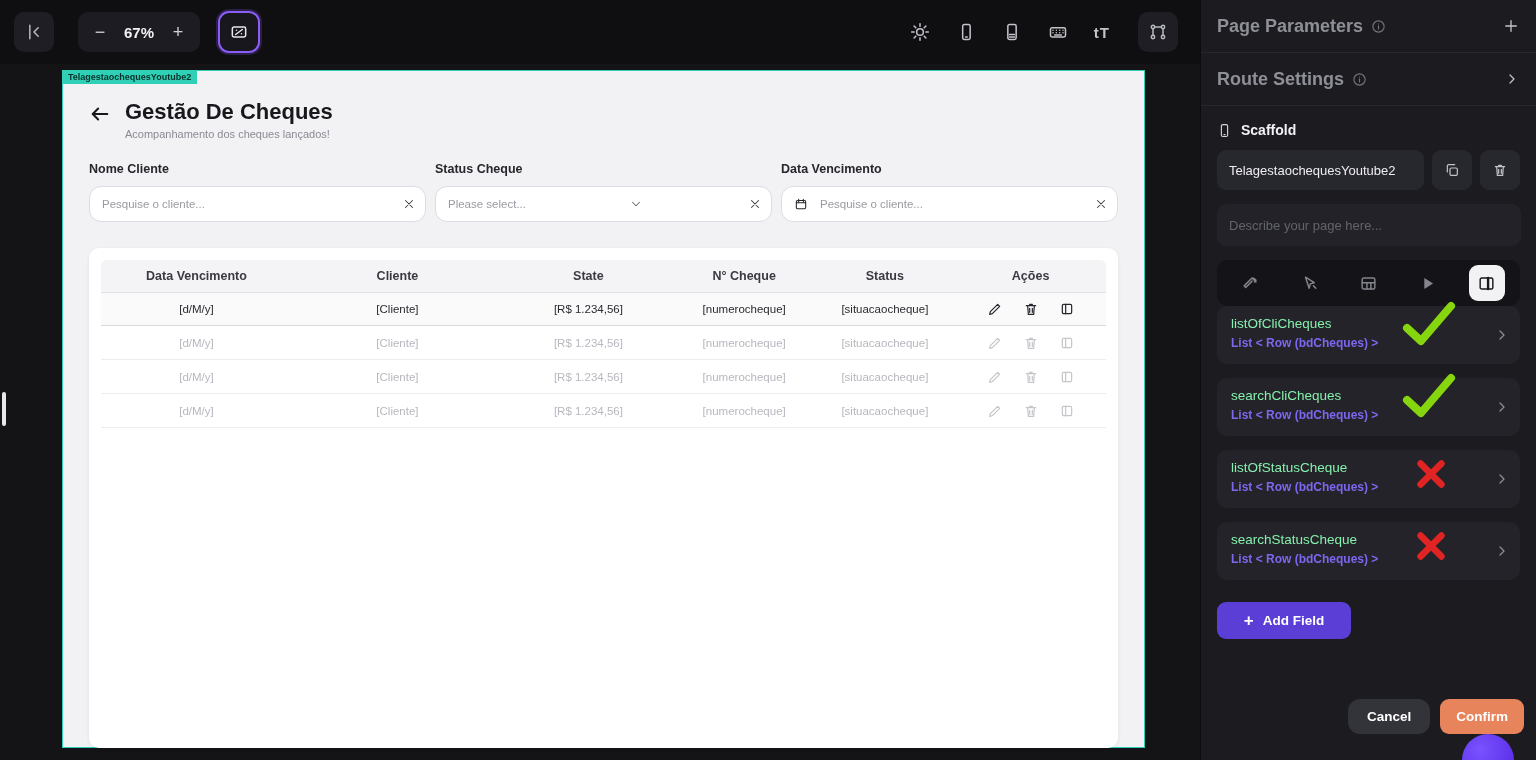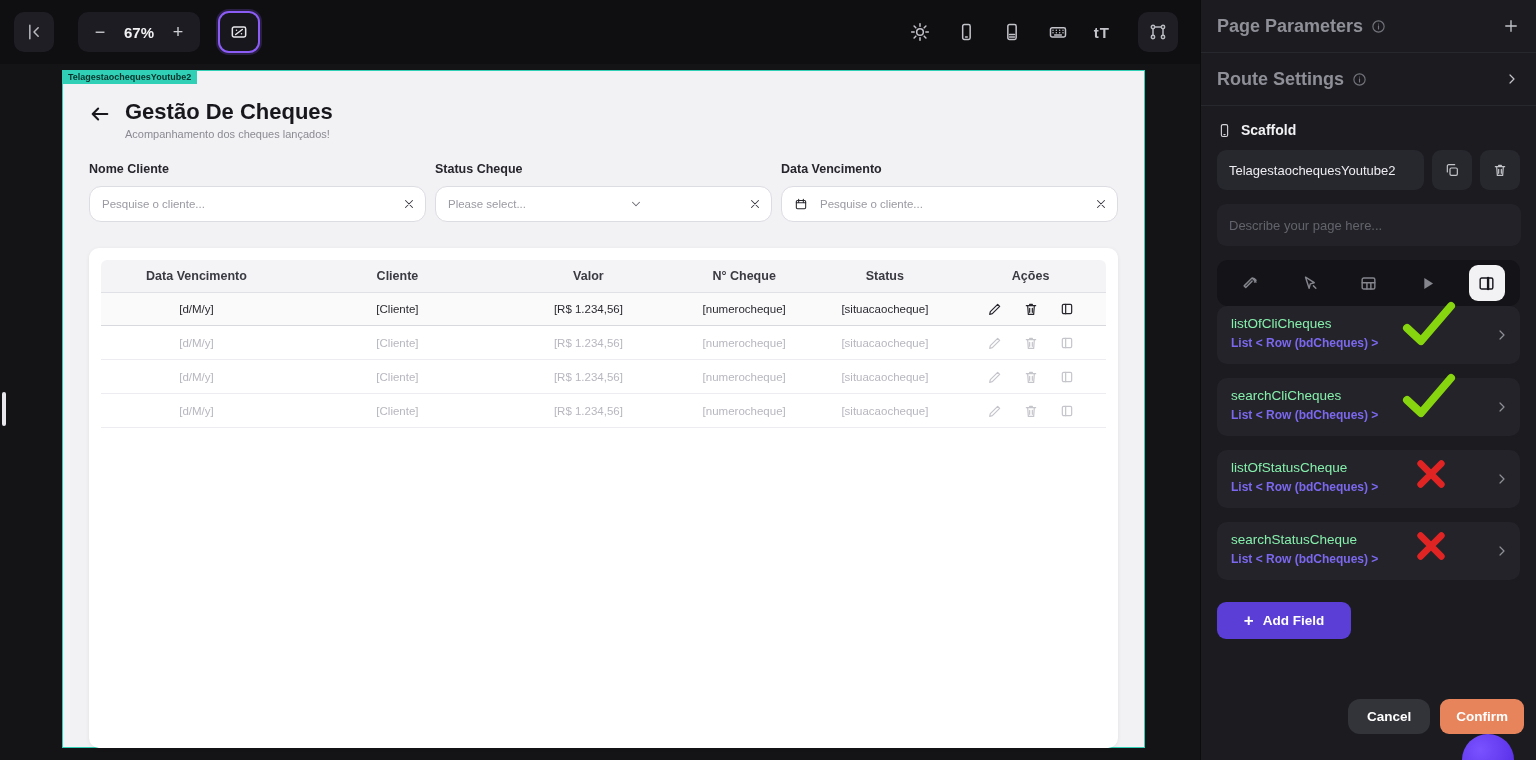--- a/index.html
+++ b/index.html
@@ -271,21 +271,21 @@
               </span>
             </button>
           </div>
         </div>
       </div>
 
       <div class="table-card">
         <div class="thead">
           <span class="c0">Data Vencimento</span>
           <span class="c1">Cliente</span>
-          <span class="c2">Valor</span>
+          <span class="c2">State</span>
           <span class="c3">N° Cheque</span>
           <span class="c4">Status</span>
           <span class="c5" style="display:block;text-align:center;">Ações</span>
         </div>
 
         <div class="trow first">
           <span class="c0">[d/M/y]</span>
           <span class="c1">[Cliente]</span>
           <span class="c2">[R$ 1.234,56]</span>
           <span class="c3">[numerocheque]</span>

